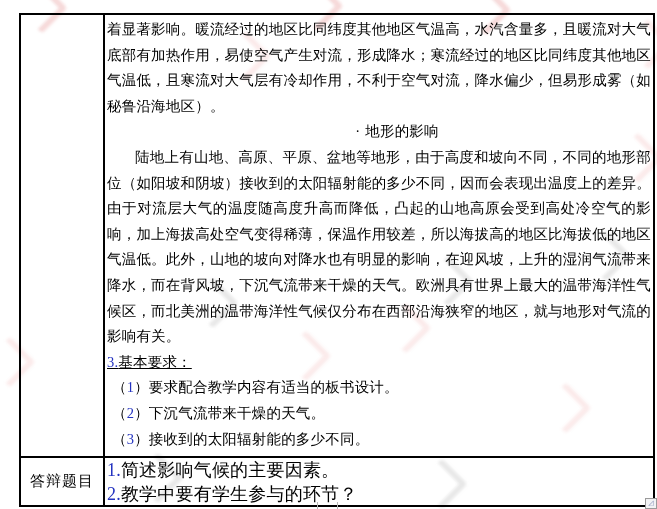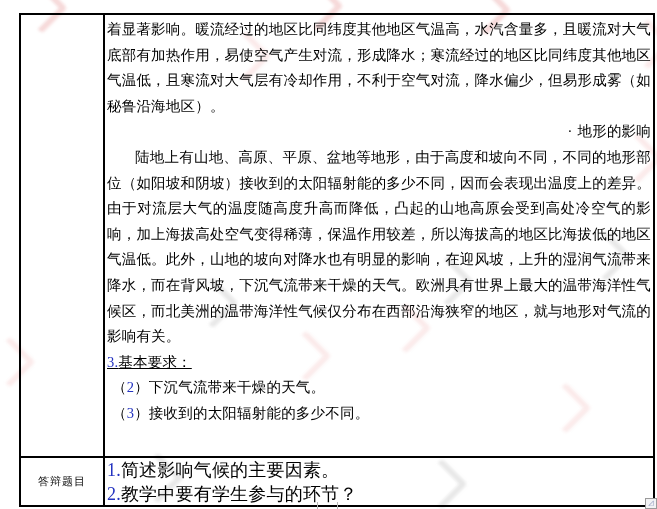--- a/index.html
+++ b/index.html
@@ -27,27 +27,27 @@
   }
   .cell{box-sizing:border-box;min-width:0;min-height:0;}
   .label-col{border-right:2px solid #000;display:flex;align-items:center;justify-content:center;}
   .row2{border-top:2px solid #000;}
   .content-cell{
     padding:2px 2px 0 2px;
     font-size:14.5px;line-height:25.6px;letter-spacing:0.2px;
     text-align:justify;
   }
   .content-cell p{margin:0;}
-  .p-bullet{padding-left:36px;text-align:right;}
+  .p-bullet{padding-left:36px;text-align:center;}
   .bullet-dot{margin-right:5px;}
   .p-terrain{text-indent:28px;}
   .p-req{padding-left:5px;text-align:left;}
   .p-req-head{text-align:left;text-decoration:underline;}
   .num{font-family:"Liberation Serif","DejaVu Serif",serif;color:#2433c0;}
-  .defense-label{font-size:11px;letter-spacing:1px;}
+  .defense-label{font-size:15px;letter-spacing:1px;}
   .defense-cell{
     padding:1px 2px 0 2px;font-size:18px;line-height:23.5px;
     letter-spacing:0.2px;text-align:left;
   }
   .defense-cell p{margin:0;}
   
   .tick{position:absolute;width:1px;height:7px;background:#b9b9b9;top:502px;z-index:2;}
   .tick.t1{left:317px;}
   .tick.t2{left:337px;}
   .resize-handle{
@@ -79,20 +79,21 @@
 <div class="doc-table">
 
   <div class="cell label-col"></div>
 
   <div class="cell content-cell">
     <p>着显著影响。暖流经过的地区比同纬度其他地区气温高，水汽含量多，且暖流对大气底部有加热作用，易使空气产生对流，形成降水；寒流经过的地区比同纬度其他地区气温低，且寒流对大气层有冷却作用，不利于空气对流，降水偏少，但易形成雾（如秘鲁沿海地区）。</p>
     <p class="p-bullet"><span class="bullet-dot">·</span><span>地形的影响</span></p>
     <p class="p-terrain">陆地上有山地、高原、平原、盆地等地形，由于高度和坡向不同，不同的地形部位（如阳坡和阴坡）接收到的太阳辐射能的多少不同，因而会表现出温度上的差异。由于对流层大气的温度随高度升高而降低，凸起的山地高原会受到高处冷空气的影响，加上海拔高处空气变得稀薄，保温作用较差，所以海拔高的地区比海拔低的地区气温低。此外，山地的坡向对降水也有明显的影响，在迎风坡，上升的湿润气流带来降水，而在背风坡，下沉气流带来干燥的天气。欧洲具有世界上最大的温带海洋性气候区，而北美洲的温带海洋性气候仅分布在西部沿海狭窄的地区，就与地形对气流的影响有关。</p>
     <p class="p-req-head"><span class="num">3.</span><span>基本要求：</span></p>
 
+    <p class="p-req"><span>（</span><span class="num">1</span><span>）</span><span>要求配合教学内容有适当的板书设计。</span></p>
 
     <p class="p-req"><span>（</span><span class="num">2</span><span>）</span><span>下沉气流带来干燥的天气。</span></p>
 
     <p class="p-req"><span>（</span><span class="num">3</span><span>）</span><span>接收到的太阳辐射能的多少不同。</span></p>
 
   </div>
 
   <div class="cell label-col row2">
     <span class="defense-label">答辩题目</span>
   </div>

